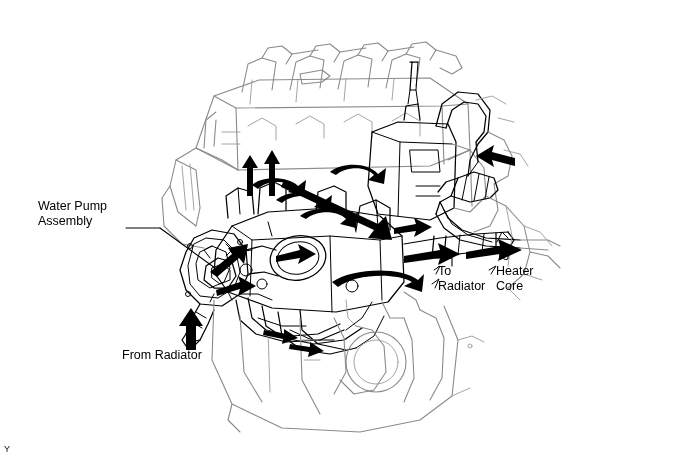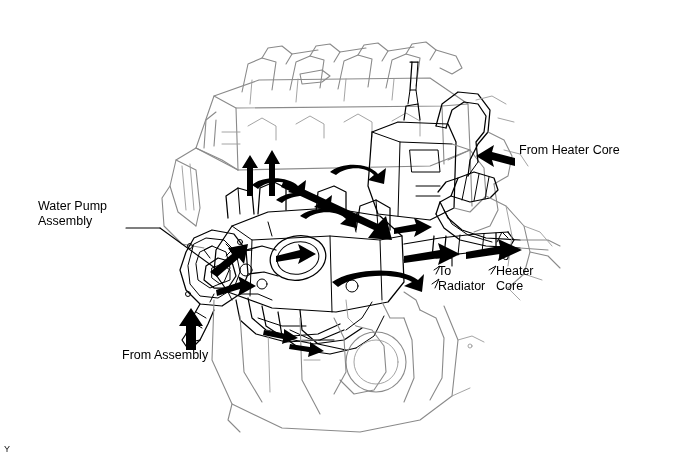--- a/index.html
+++ b/index.html
@@ -344,26 +344,25 @@
       <path class="lnt" d="M492 254 L498 250"></path>
       <path class="lnt" d="M489 270 L496 266 L491 274"></path>
       <path class="lnt" d="M497 242 L502 232 L508 238"></path>
     </g>
 
   </svg>
 
   <div class="dia-label" id="label-water-pump">Water Pump
 Assembly</div>
 
-  <div class="dia-label" id="label-from-heater-core">From Heater Core</div>
 
   <div class="dia-label" id="label-to-heater-core">To
 Heater
 Core</div>
 
   <div class="dia-label" id="label-to-radiator">To
 Radiator</div>
 
-  <div class="dia-label" id="label-from-radiator">From Assembly</div>
+  <div class="dia-label" id="label-from-radiator">From Radiator</div>
 
   <div id="page-code">Y</div>
 
 </div>
 
 </body></html>

